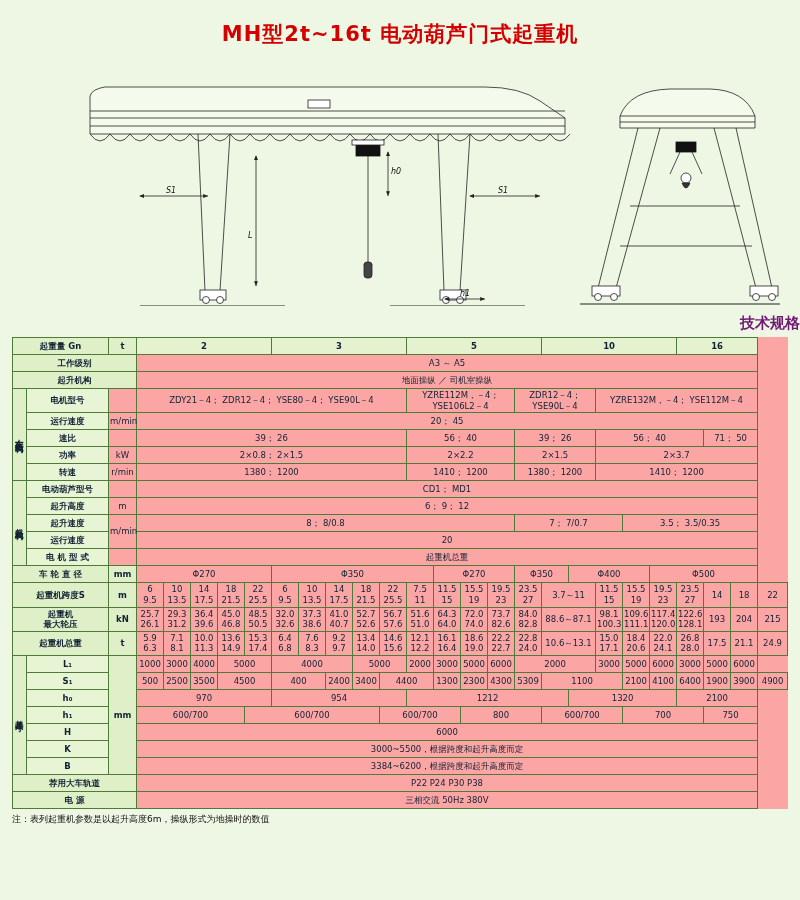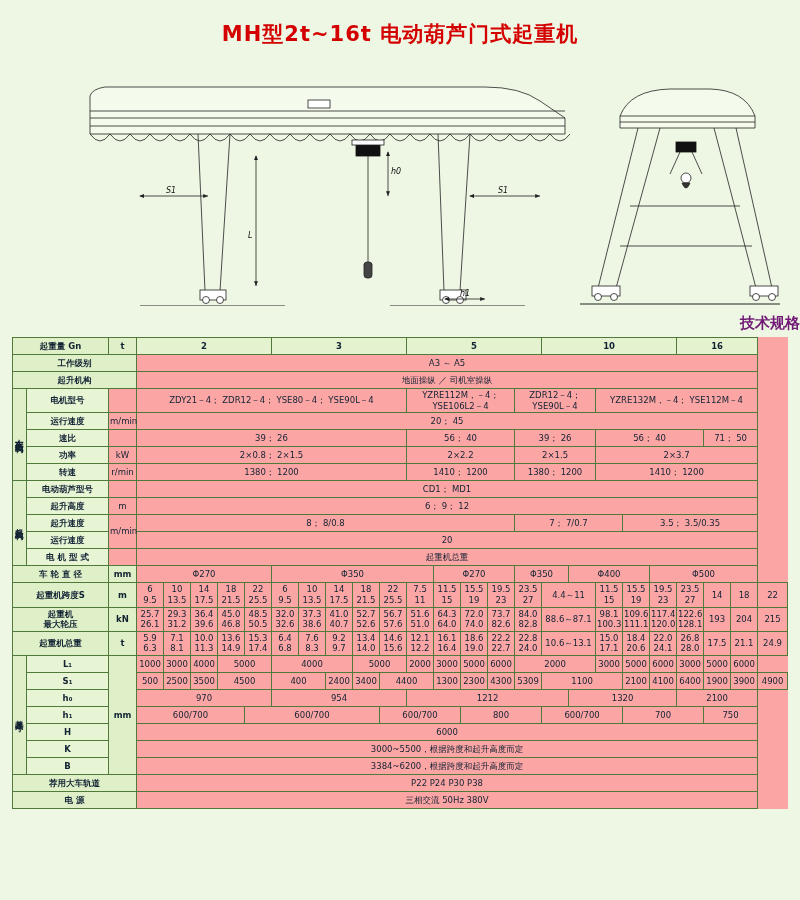--- a/index.html
+++ b/index.html
@@ -314,21 +314,21 @@
       <td class="small two-line">6<br>9.5</td>
       <td class="small two-line">10<br>13.5</td>
       <td class="small two-line">14<br>17.5</td>
       <td class="small two-line">18<br>21.5</td>
       <td class="small two-line">22<br>25.5</td>
       <td class="small two-line">7.5<br>11</td>
       <td class="small two-line">11.5<br>15</td>
       <td class="small two-line">15.5<br>19</td>
       <td class="small two-line">19.5<br>23</td>
       <td class="small two-line">23.5<br>27</td>
-      <td colspan="2" class="small">4.4～11</td>
+      <td colspan="2" class="small">3.7～11</td>
       <td class="small two-line">11.5<br>15</td>
       <td class="small two-line">15.5<br>19</td>
       <td class="small two-line">19.5<br>23</td>
       <td class="small two-line">23.5<br>27</td>
       <td class="small">14</td>
       <td class="small">18</td>
       <td class="small">22</td>
     </tr>
 
     <tr>
@@ -475,13 +475,14 @@
       <td colspan="23">P22   P24   P30   P38</td>
     </tr>
 
     <tr>
       <td class="lbl" colspan="3">电  源</td>
       <td colspan="23">三相交流   50Hz   380V</td>
     </tr>
   </tbody>
     </table>
 
+  <div class="note">注：表列起重机参数是以起升高度6m，操纵形式为地操时的数值</div>
 </div>
 
 </body></html>

